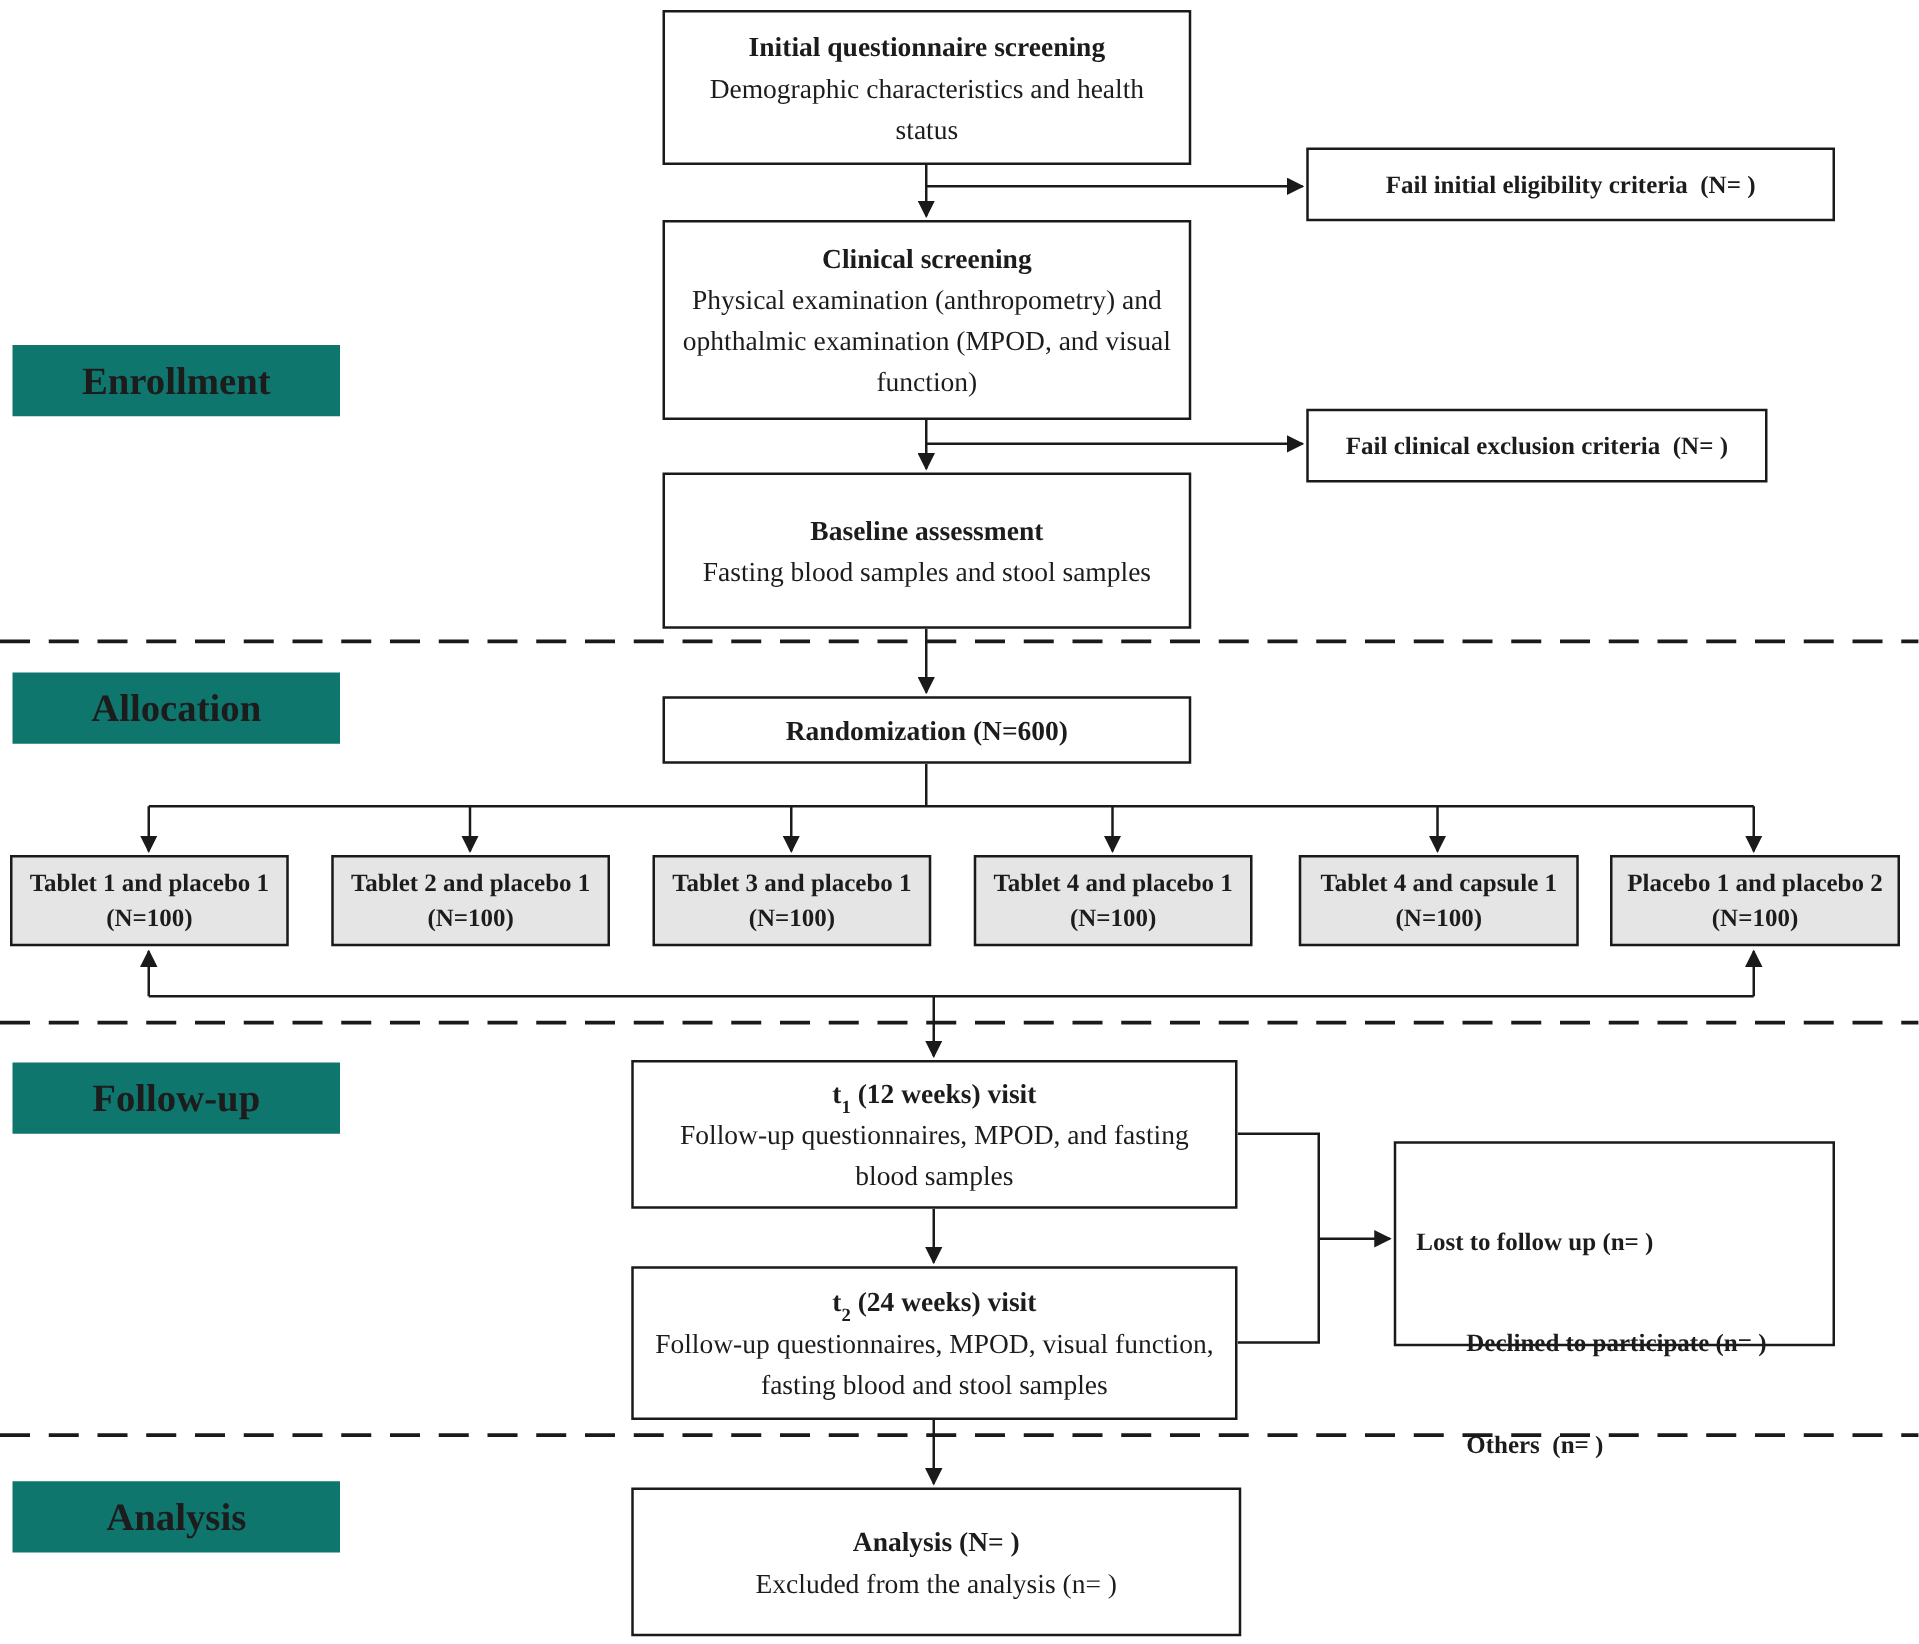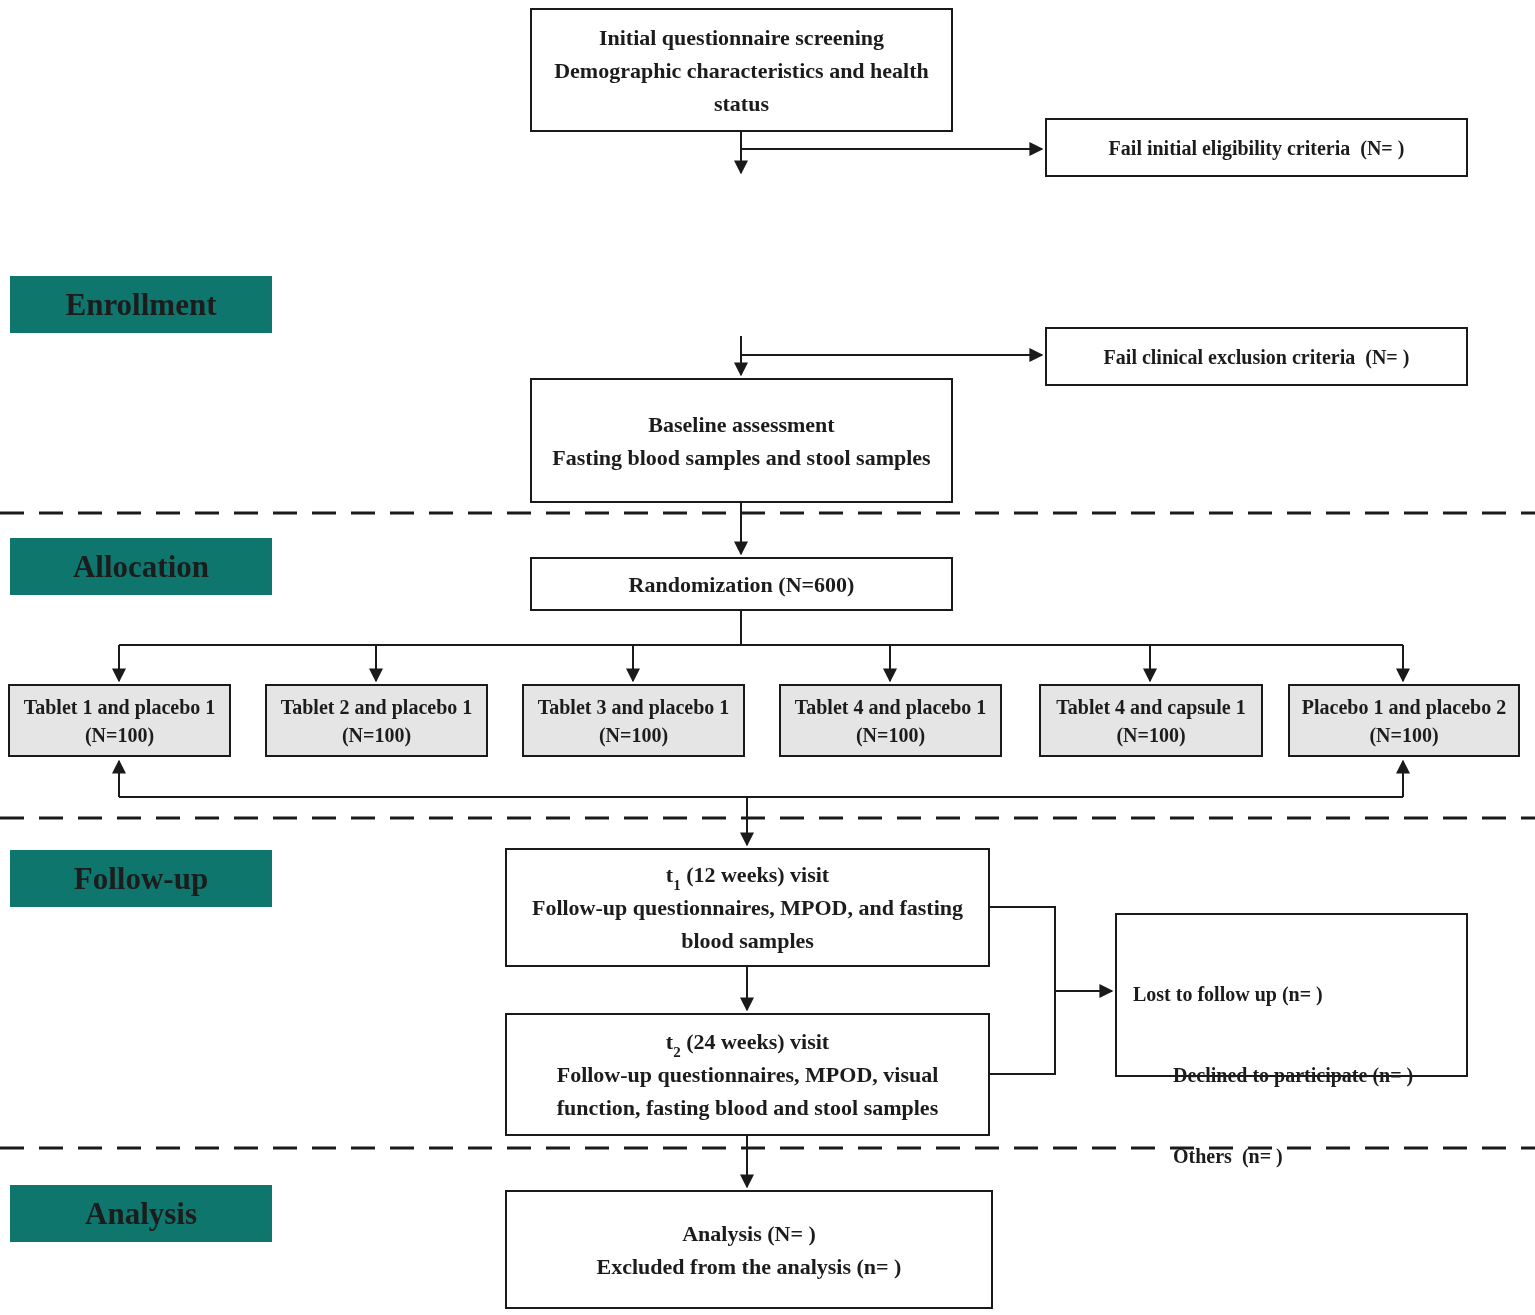--- a/index.html
+++ b/index.html
@@ -37,21 +37,21 @@
     display: flex;
     flex-direction: column;
     align-items: center;
     justify-content: center;
     text-align: center;
     font-size: 22px;
     line-height: 33px;
     padding: 4px 12px;
   }
   .fbox .box-title { font-weight: bold; white-space: pre; }
-  .fbox .box-body { font-weight: bold; }
+  .fbox .box-body { font-weight: normal; }
   .fbox sub { font-size: 0.68em; position: relative; bottom: -0.18em; line-height: 0; }
 
   .small-bold { font-weight: bold; font-size: 20px; line-height: 30px; }
 
   .alloc-box {
     position: absolute;
     top: 684px;
     height: 73px;
     background: #e5e5e5;
     border: 2px solid #1a1a1a;
@@ -142,22 +142,26 @@
 
   <div class="fbox" style="left:530px; top:8px; width:423px; height:124px">
     <div class="box-title">Initial questionnaire screening</div>
     <div class="box-body">Demographic characteristics and health status</div>
   </div>
 
   <div class="fbox" style="left:1045px; top:118px; width:423px; height:59px">
     <div class="box-title small-bold">Fail initial eligibility criteria  (N= )</div>
   </div>
 
-
-  <div class="fbox" style="left:1045px; top:327px; width:423px; height:59px">
+  <div class="fbox" style="left:530px; top:176px; width:423px; height:160px">
+    <div class="box-title">Clinical screening</div>
+    <div class="box-body">Physical examination (anthropometry) and ophthalmic examination (MPOD, and visual function)</div>
+  </div>
+
+  <div class="fbox" style="left:1045px; top:327px; width:369px; height:59px">
     <div class="box-title small-bold">Fail clinical exclusion criteria  (N= )</div>
   </div>
 
   <div class="fbox" style="left:530px; top:378px; width:423px; height:125px">
     <div class="box-title">Baseline assessment</div>
     <div class="box-body">Fasting blood samples and stool samples</div>
   </div>
 
   <div class="fbox" style="left:530px; top:557px; width:423px; height:54px">
     <div class="box-title">Randomization (N=600)</div>

